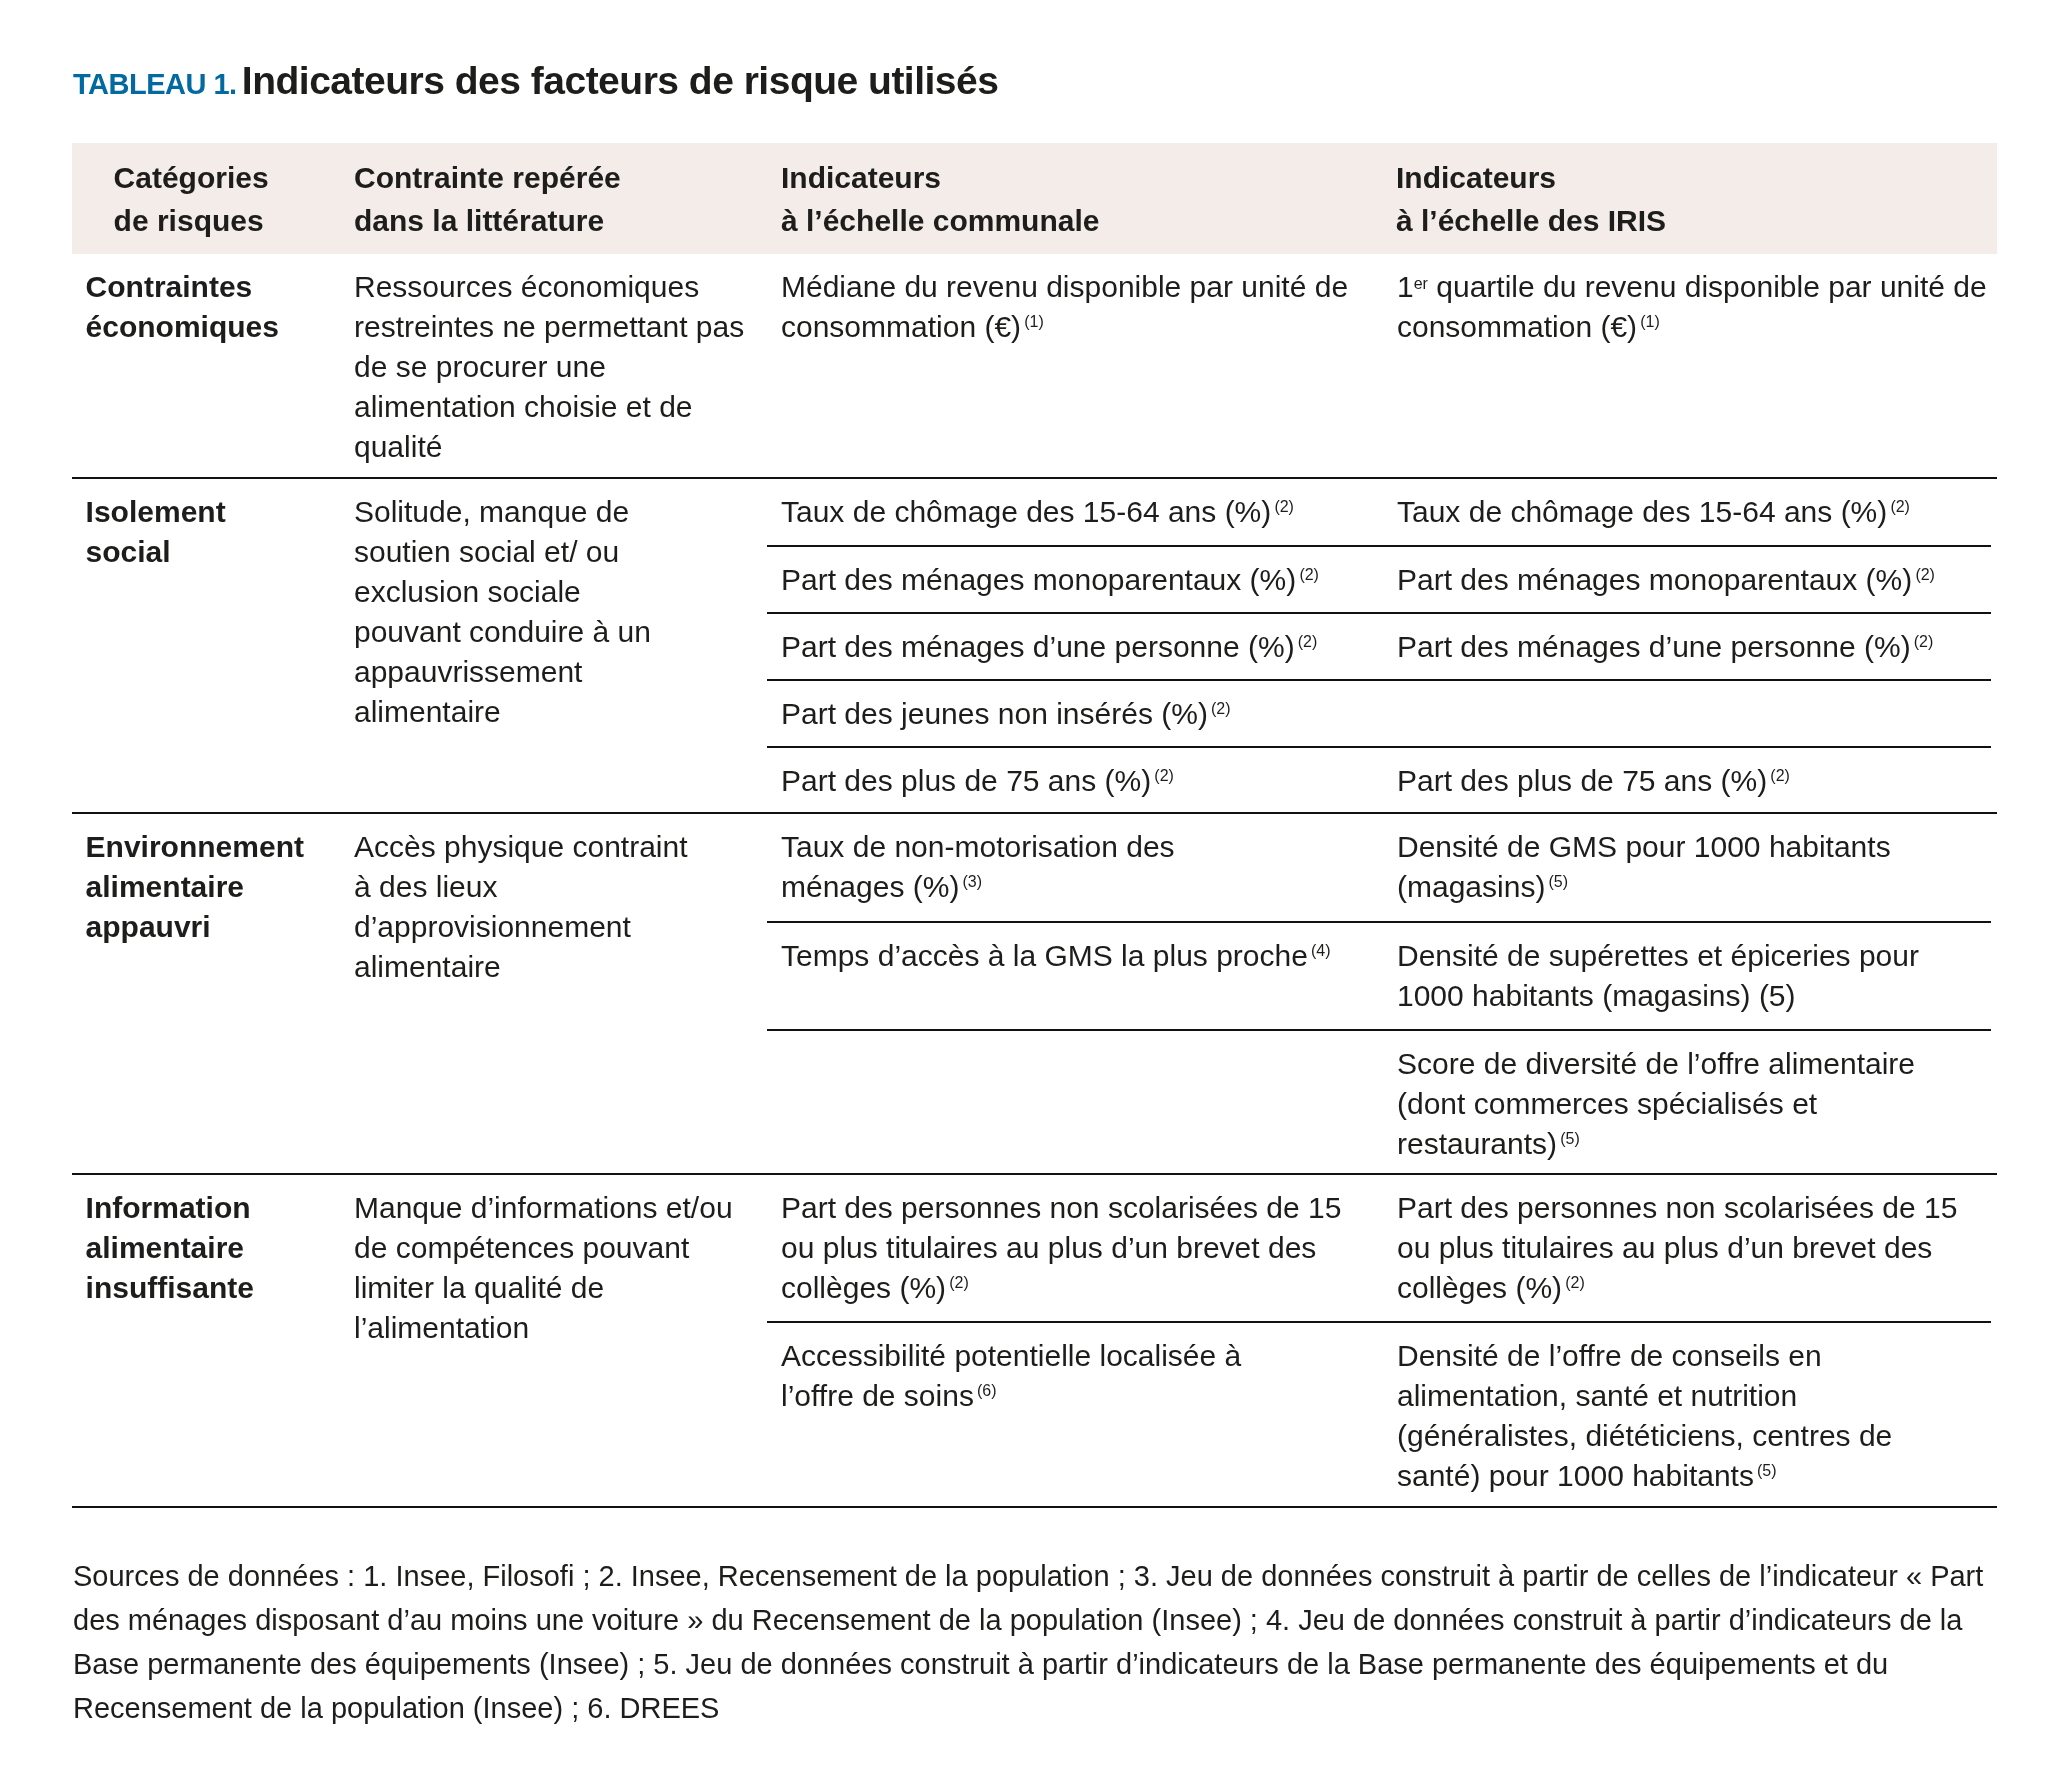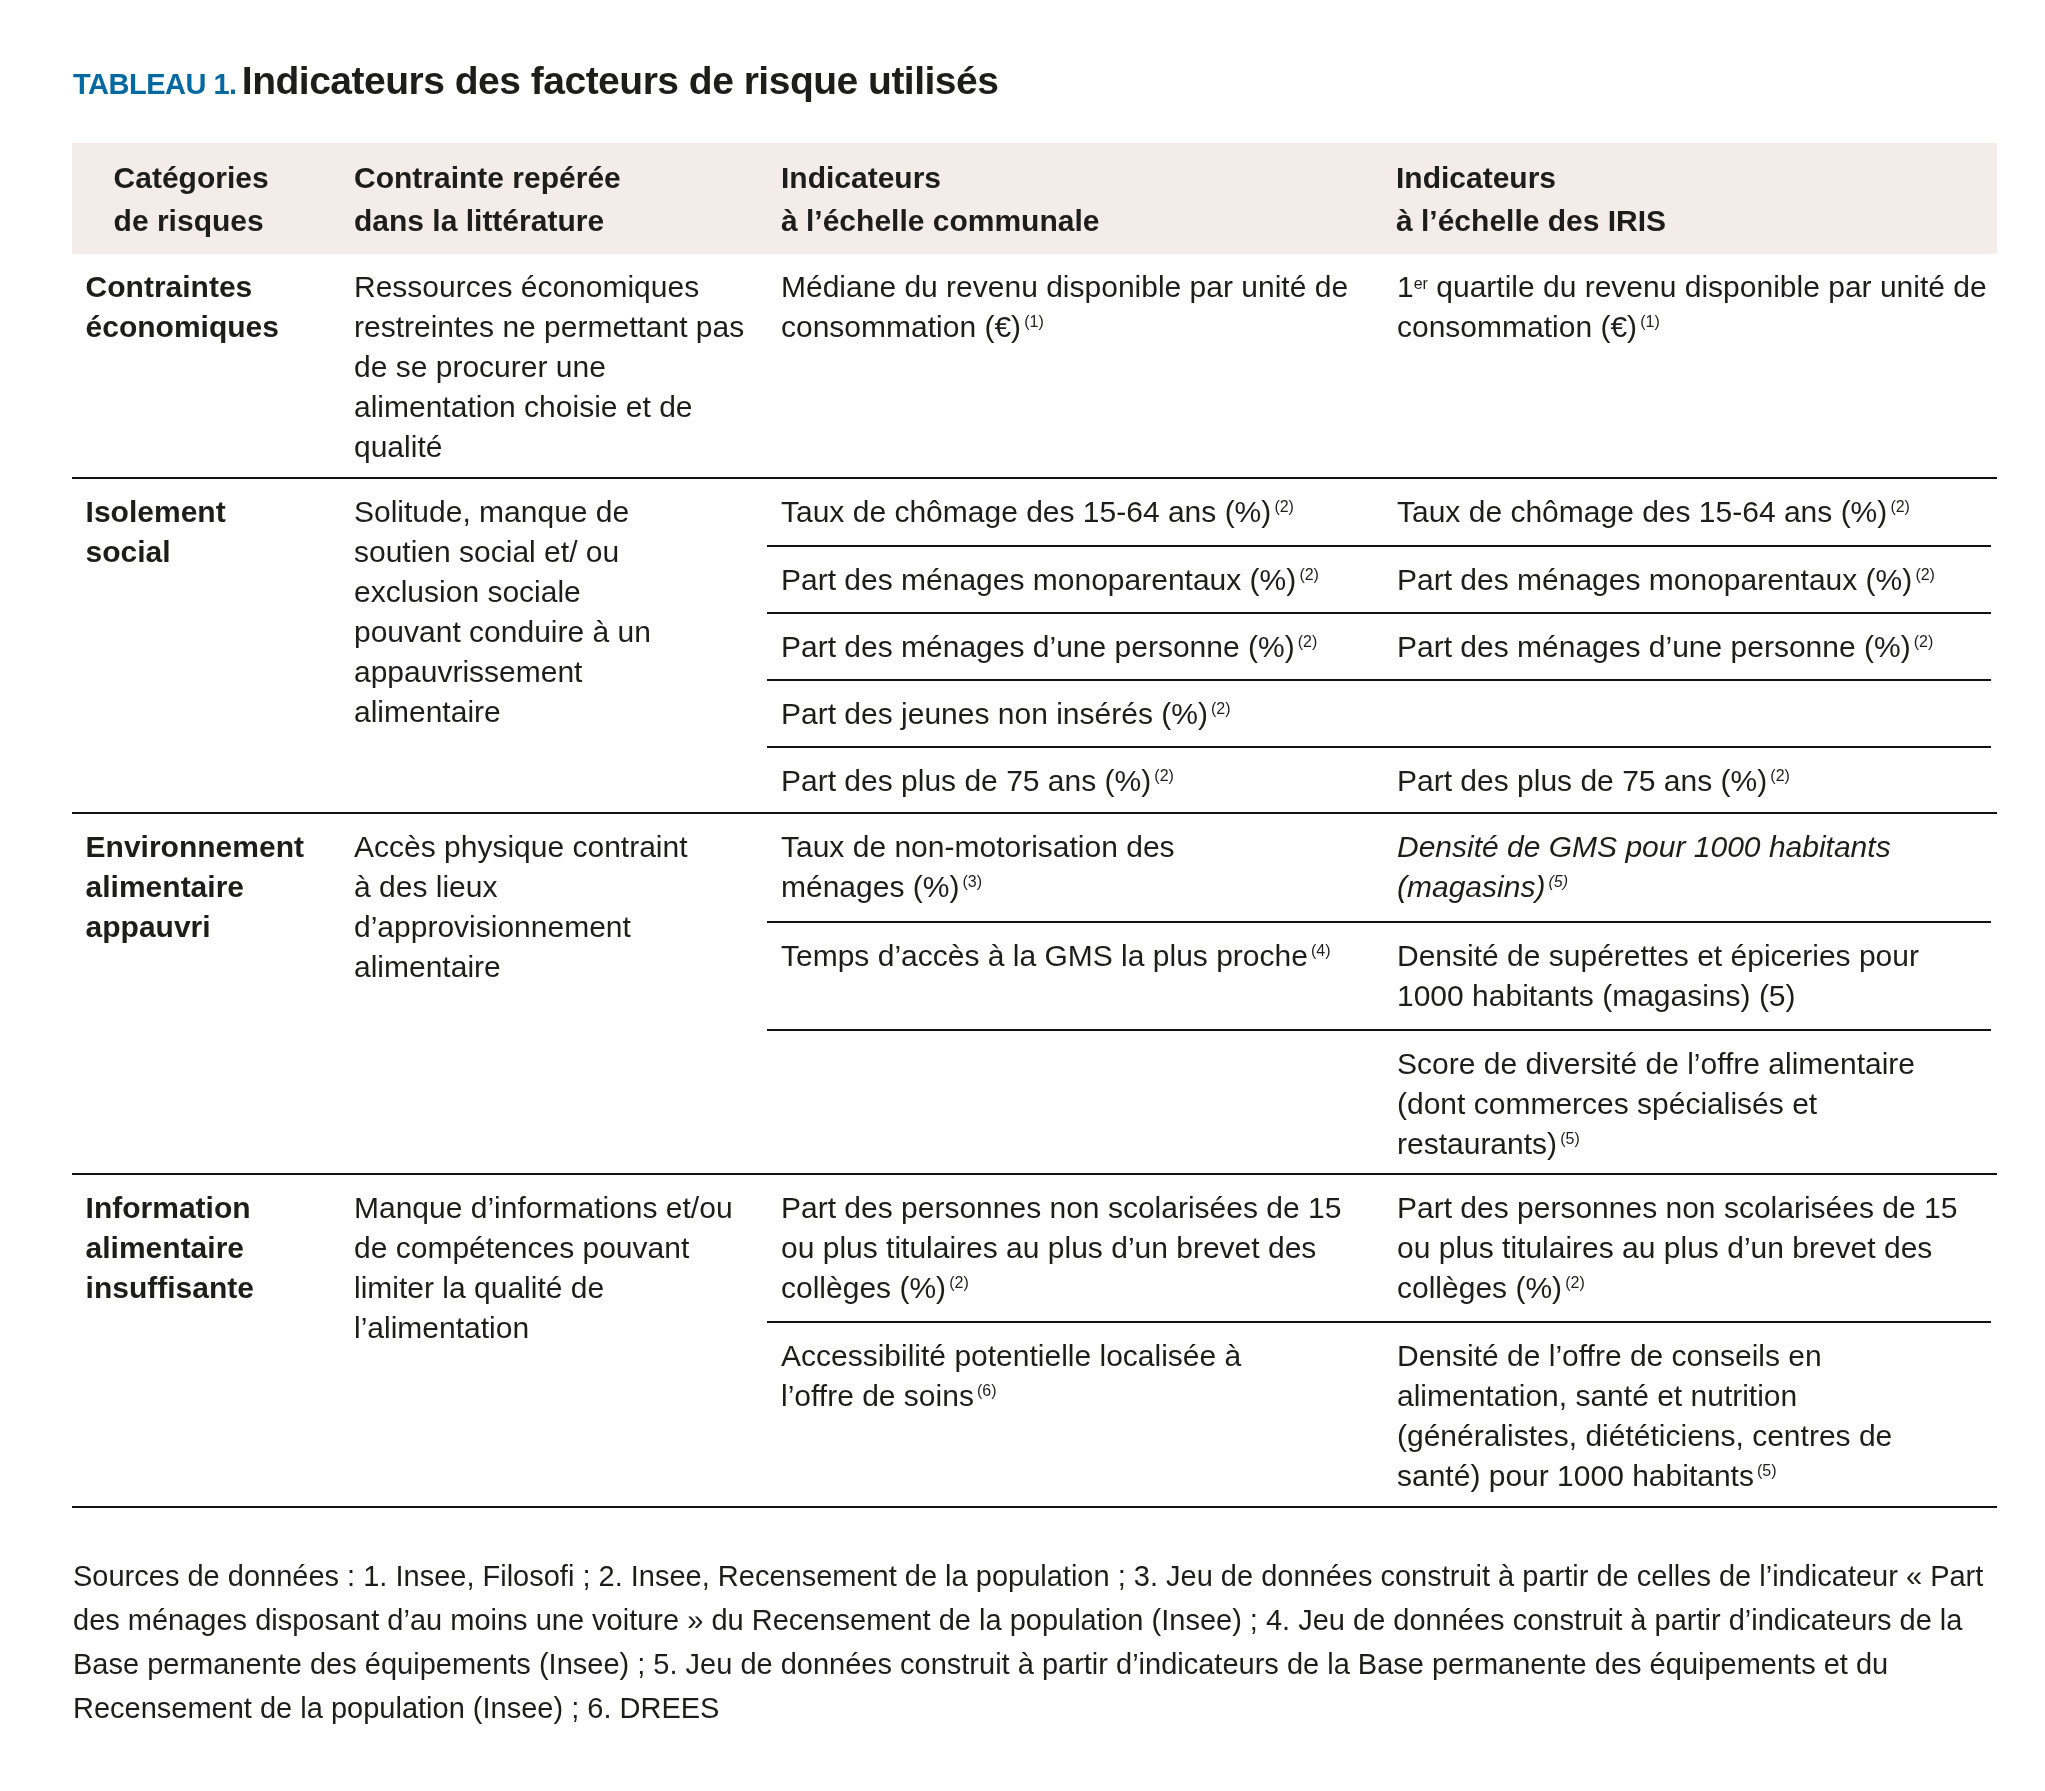--- a/index.html
+++ b/index.html
@@ -121,21 +121,21 @@
       </div>
     </div>
   </div>
 
   <div class="group" style="height:359px;">
     <div class="cat" style="width:252px;">Environnement alimentaire appauvri</div>
     <div class="constraint" style="width:336px;">Accès physique contraint à des lieux d’approvisionnement alimentaire</div>
     <div class="subrows">
       <div class="subrow" style="height:107px;">
         <div class="cell c3" style="width:472px;"><span>Taux de non-motorisation des ménages (%)</span><sup>(3)</sup></div>
-        <div class="cell c4" style="width:566px;font-style:italic;"><span>Densité de GMS pour 1000 habitants (magasins)</span><sup>(5)</sup></div>
+        <div class="cell c4" style="width:566px;"><span>Densité de GMS pour 1000 habitants (magasins)</span><sup>(5)</sup></div>
       </div>
       <div class="subrow" style="height:106px;">
         <div class="cell c3"><span>Temps d’accès à la GMS la plus proche</span><sup>(4)</sup></div>
         <div class="cell c4" style="width:592px;"><span>Densité de supérettes et épiceries pour 1000 habitants (magasins) (5)</span></div>
       </div>
       <div class="subrow" style="height:144px;">
         <div class="cell c3"><span></span></div>
         <div class="cell c4" style="width:582px;"><span>Score de diversité de l’offre alimentaire (dont commerces spécialisés et restaurants)</span><sup>(5)</sup></div>
       </div>
     </div>

